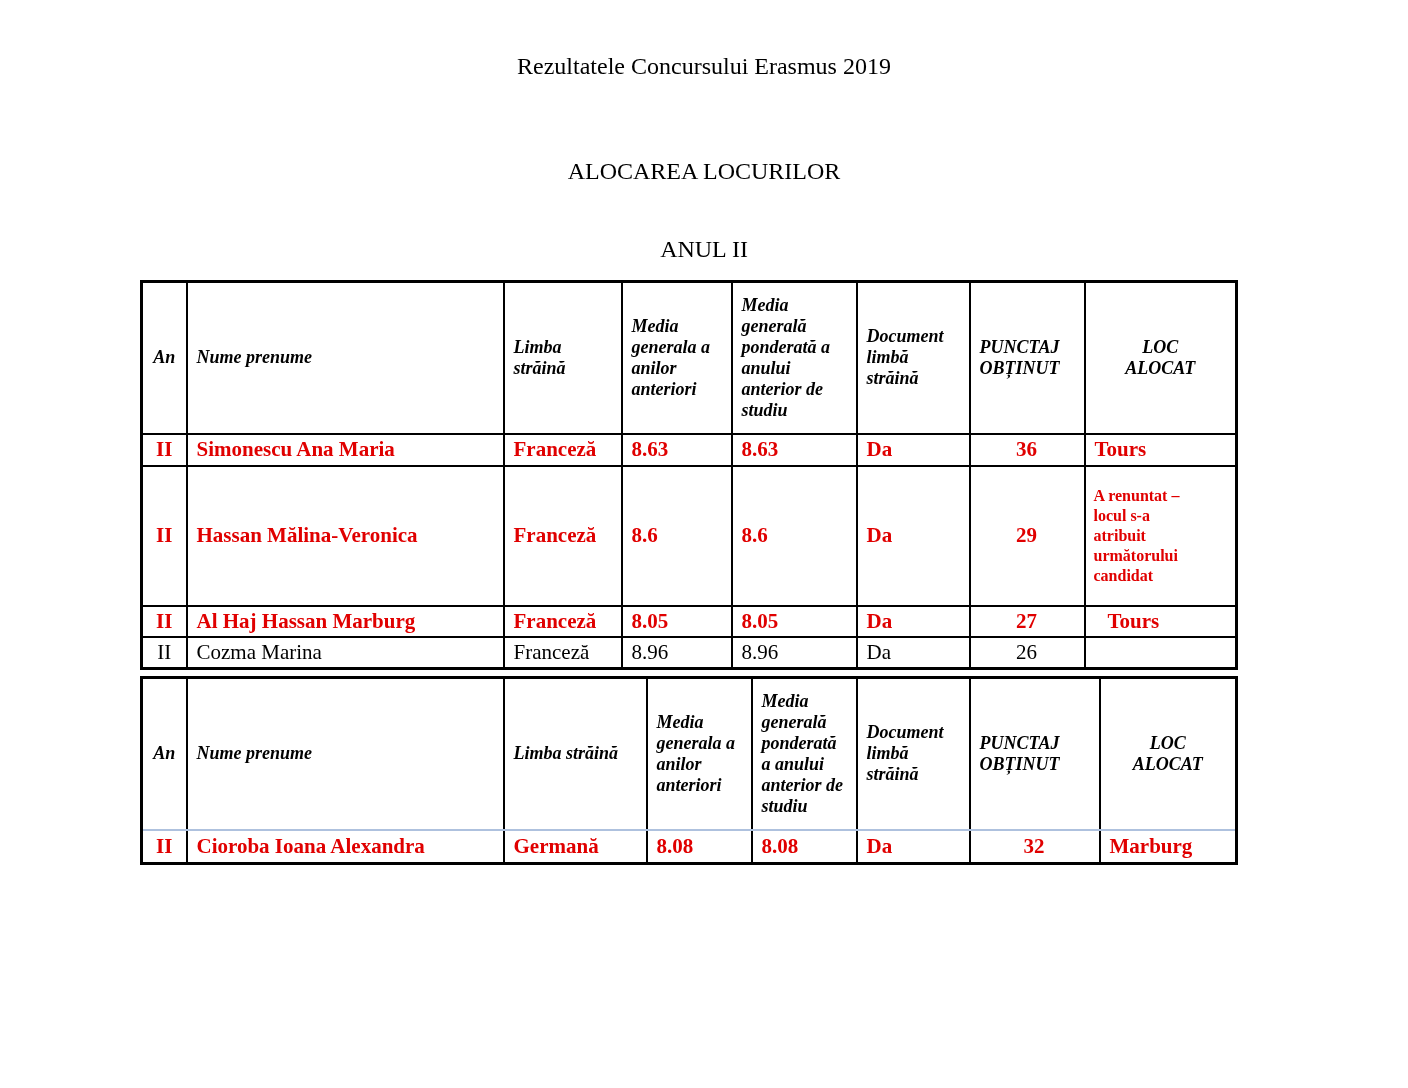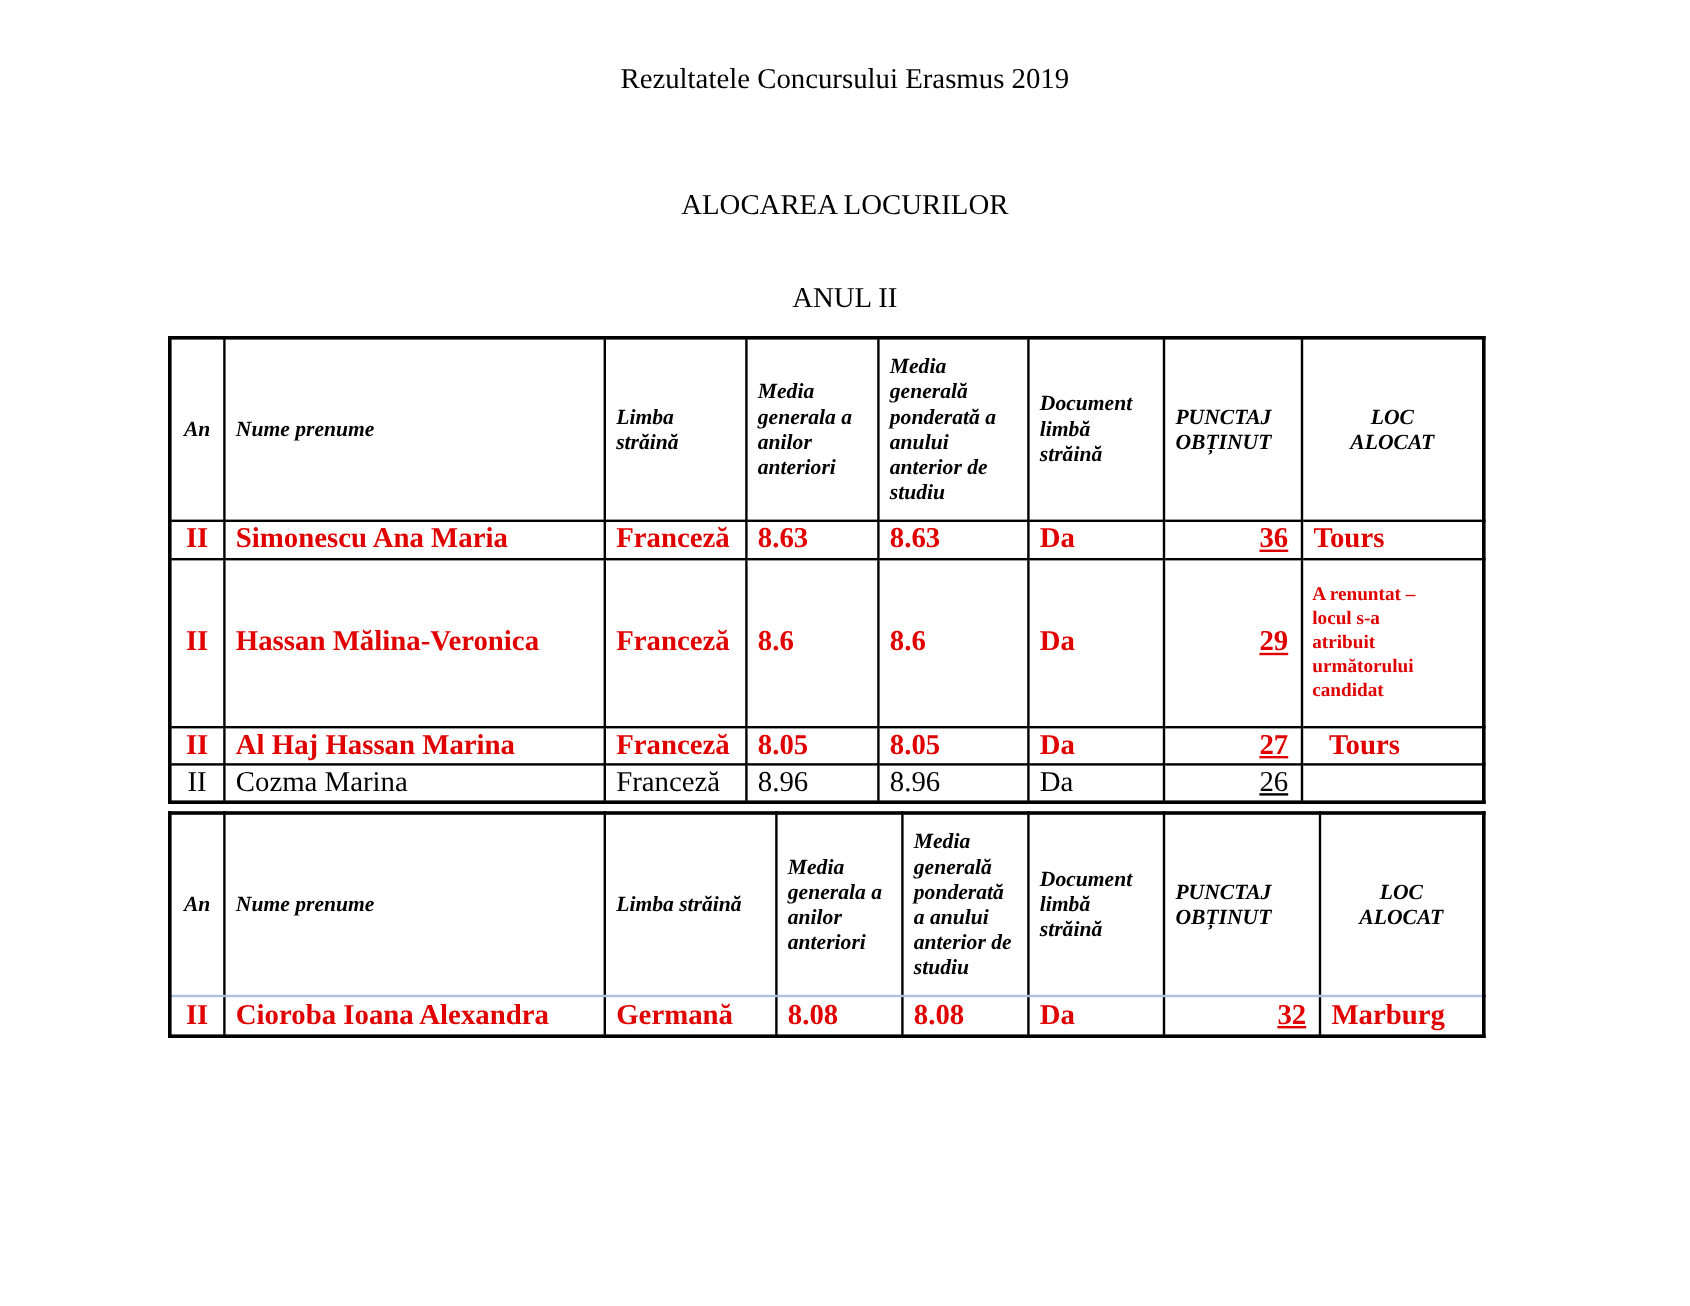--- a/index.html
+++ b/index.html
@@ -46,29 +46,29 @@
     font-size:18px;
     line-height:21px;
     font-weight:700;
     text-align:left;
     padding:4px 9px;
     white-space:pre-line;
     font-style:italic;
   }
   th.center{text-align:center;}
   td{
-    font-size:24px;
+    font-size:21px;
     line-height:25px;
     padding:2px 9px;
     text-align:left;
   }
   tr.hl td{color:var(--accent-red);font-weight:700;}
   td.an{text-align:center;}
   td.num{text-align:left;margin-left:16px;}
-  td.right{text-align:right;padding-right:10px;text-decoration:underline;}
+  td.right{text-align:center;padding-right:10px;}
   td.note{
     font-size:16px;
     line-height:20px;
     font-weight:400;
     white-space:pre-line;
     padding:19px 8px;
     vertical-align:middle;
   }
   td.indent{padding-left:22px;}
 
@@ -136,21 +136,21 @@
         <td>Da</td>
         <td class="right">29</td>
         <td class="note">A renuntat –
 locul s-a
 atribuit
 următorului
 candidat</td>
       </tr>
       <tr class="hl r3">
         <td class="an">II</td>
-        <td>Al Haj Hassan Marina</td>
+        <td>Al Haj Hassan Marburg</td>
         <td>Franceză</td>
         <td class="num">8.05</td>
         <td class="num">8.05</td>
         <td>Da</td>
         <td class="right">27</td>
         <td class="indent">Tours</td>
       </tr>
       <tr class="r4">
         <td class="an">II</td>
         <td>Cozma Marina</td>

